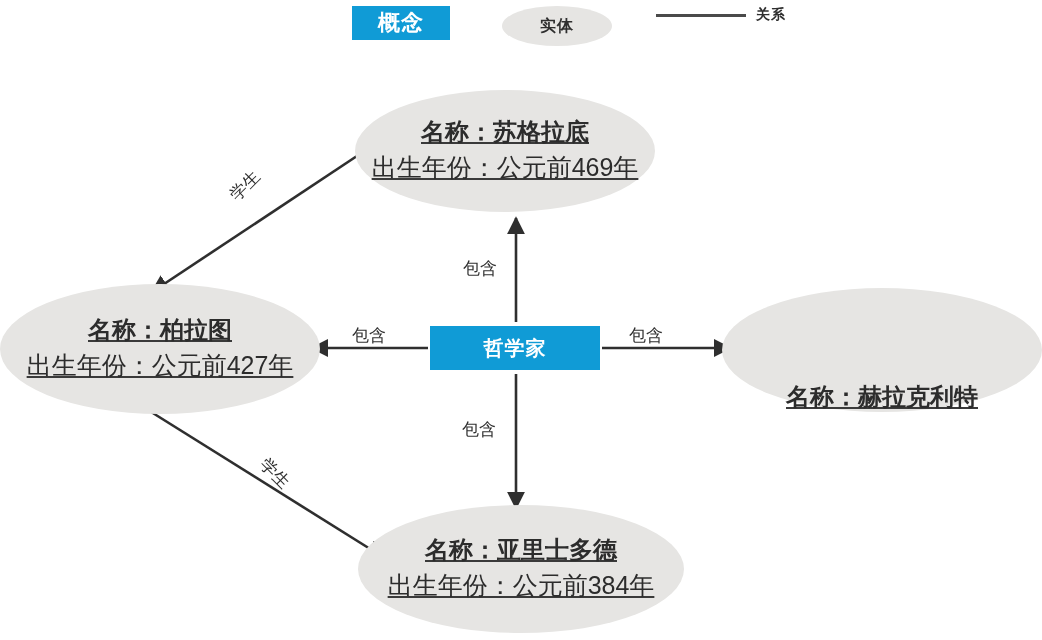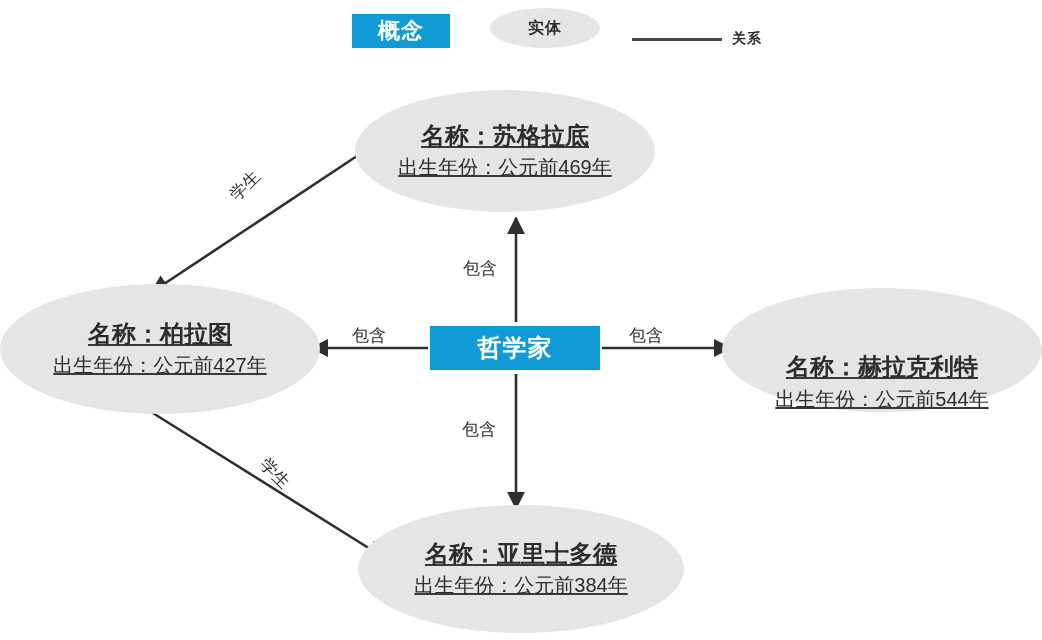--- a/index.html
+++ b/index.html
@@ -32,22 +32,22 @@
     height: 640px;
   }
 
   
   .legend {
     position: absolute;
     left: 352px;
     top: 6px;
     height: 42px;
     display: flex;
-    align-items: flex-end;
-    gap: 0px;
+    align-items: flex-start;
+    gap: 12px;
   }
   .legend-concept-box {
     width: 98px;
     height: 34px;
     background: #109bd6;
     display: flex;
     align-items: center;
     justify-content: center;
     color: #ffffff;
     font-size: 22px;
@@ -99,21 +99,21 @@
     text-decoration: underline;
   }
   .node .node-title {
     font-size: 24px;
     font-weight: bold;
     color: #2c2c2c;
     line-height: 1.2;
     white-space: nowrap;
   }
   .node .node-sub {
-    font-size: 20px;
+    font-size: 25px;
     font-weight: normal;
     color: #2c2c2c;
     line-height: 1.3;
     margin-top: 4px;
     white-space: nowrap;
   }
 
   #node-socrates   { left: 355px; top: 90px;  width: 300px; height: 122px; }
   #node-plato      { left: 0px;   top: 284px; width: 320px; height: 130px; }
   #node-heraclitus { left: 722px; top: 288px; width: 320px; height: 124px; justify-content: flex-end; }
@@ -124,21 +124,21 @@
     position: absolute;
     left: 430px;
     top: 326px;
     width: 170px;
     height: 44px;
     background: #109bd6;
     display: flex;
     align-items: center;
     justify-content: center;
     color: #ffffff;
-    font-size: 24px;
+    font-size: 20px;
     font-weight: bold;
     letter-spacing: 1px;
   }
 
   
   .edge-label {
     position: absolute;
     font-size: 17px;
     color: #2f2f2f;
     white-space: nowrap;
@@ -202,21 +202,20 @@
     <div class="node-sub">出生年份：公元前469年</div>
   </div>
 
   <div class="node" id="node-plato">
     <div class="node-title">名称：柏拉图</div>
     <div class="node-sub">出生年份：公元前427年</div>
   </div>
 
   <div class="node" id="node-heraclitus">
     <div class="node-title">名称：赫拉克利特</div>
-    <div class="node-sub">出生年份：公元前544年</div>
   </div>
 
   <div class="node" id="node-aristotle">
     <div class="node-title">名称：亚里士多德</div>
     <div class="node-sub">出生年份：公元前384年</div>
   </div>
 
   <div id="node-philosopher">
     <span>哲学家</span>
   </div>

